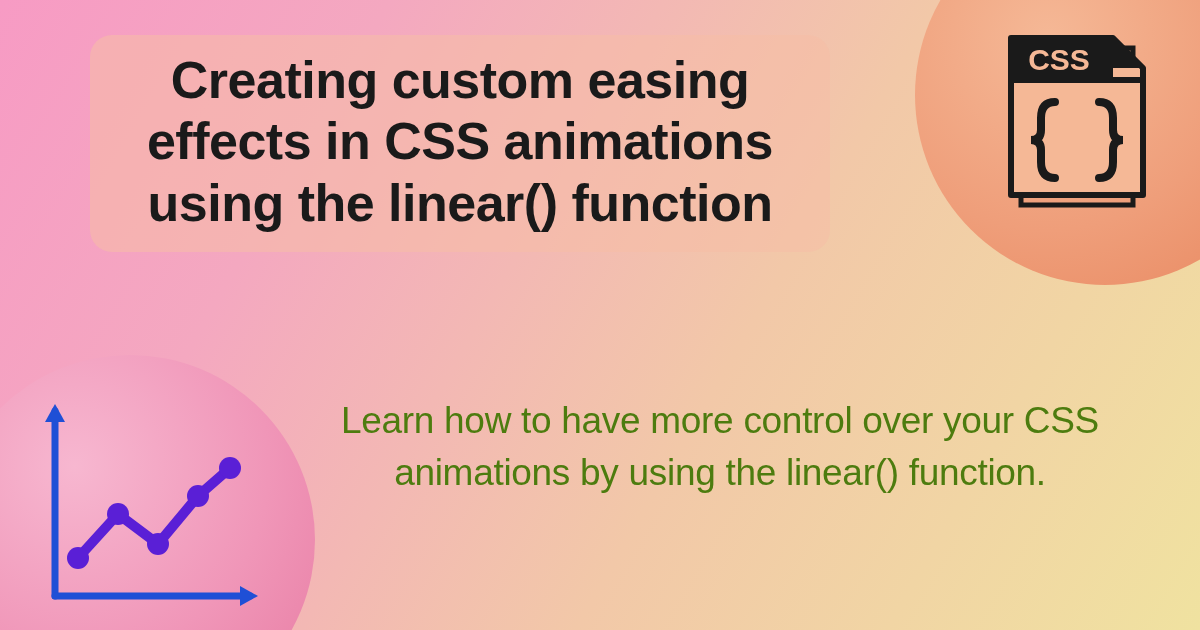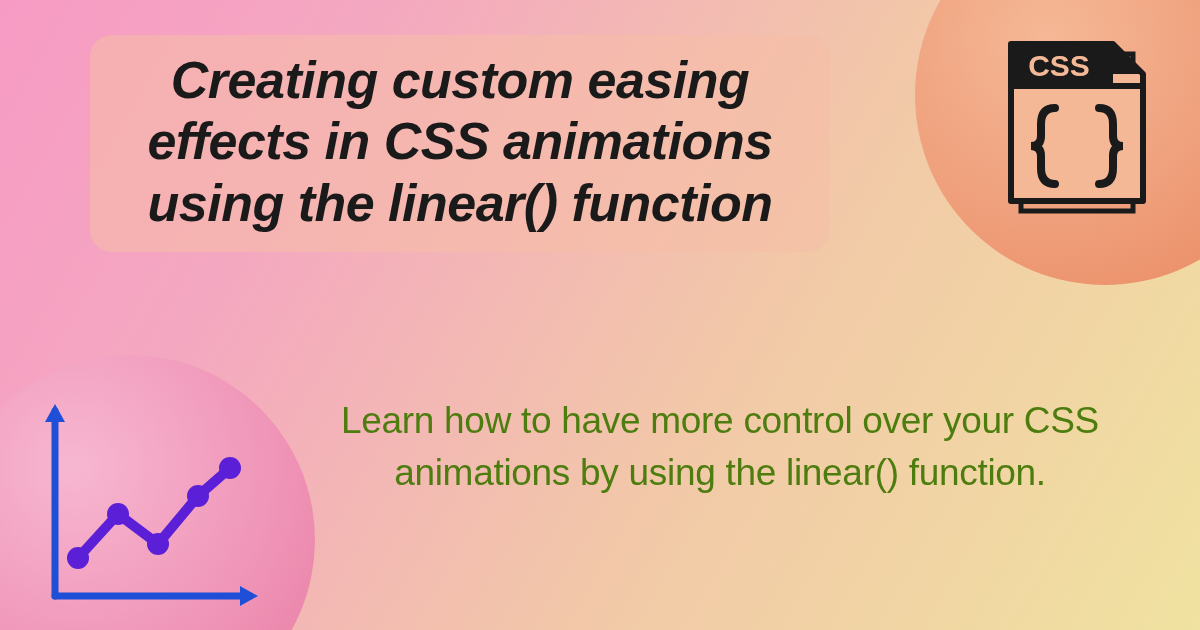--- a/index.html
+++ b/index.html
@@ -34,21 +34,20 @@
       background: radial-gradient(circle at 35% 30%, #f7b7d0 0%, #f096b8 55%, #e77aa1 100%);
     }
     .title-wrap {
       position: absolute;
       top: 35px;
       left: 90px;
       width: 740px;
       padding: 15px 24px 18px;
       background: rgba(245, 190, 165, 0.55);
       border-radius: 22px;
-      font-style: italic;
     }
     .title {
       font-size: 52px;
       font-weight: 800;
       color: #1a1a1a;
       text-align: center;
       line-height: 1.18;
       letter-spacing: -0.5px;
     }
     .subtitle {
@@ -58,21 +57,21 @@
       width: 840px;
       font-size: 37px;
       font-weight: 400;
       color: #4d7c0f;
       text-align: center;
       line-height: 1.4;
       letter-spacing: -0.3px;
     }
     .css-file-icon {
       position: absolute;
-      top: 36px;
+      top: 30px;
       right: 42px;
     }
     .css-file-icon svg {
       width: 155px;
       height: 185px;
     }
     .chart-icon {
       position: absolute;
       bottom: 10px;
       left: 30px;

